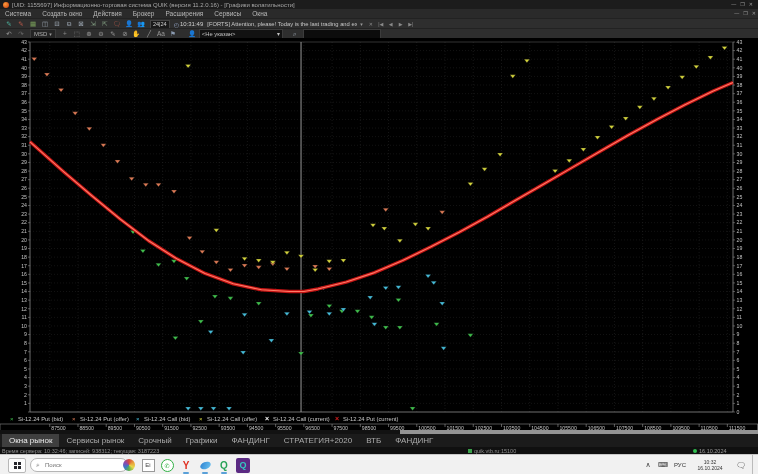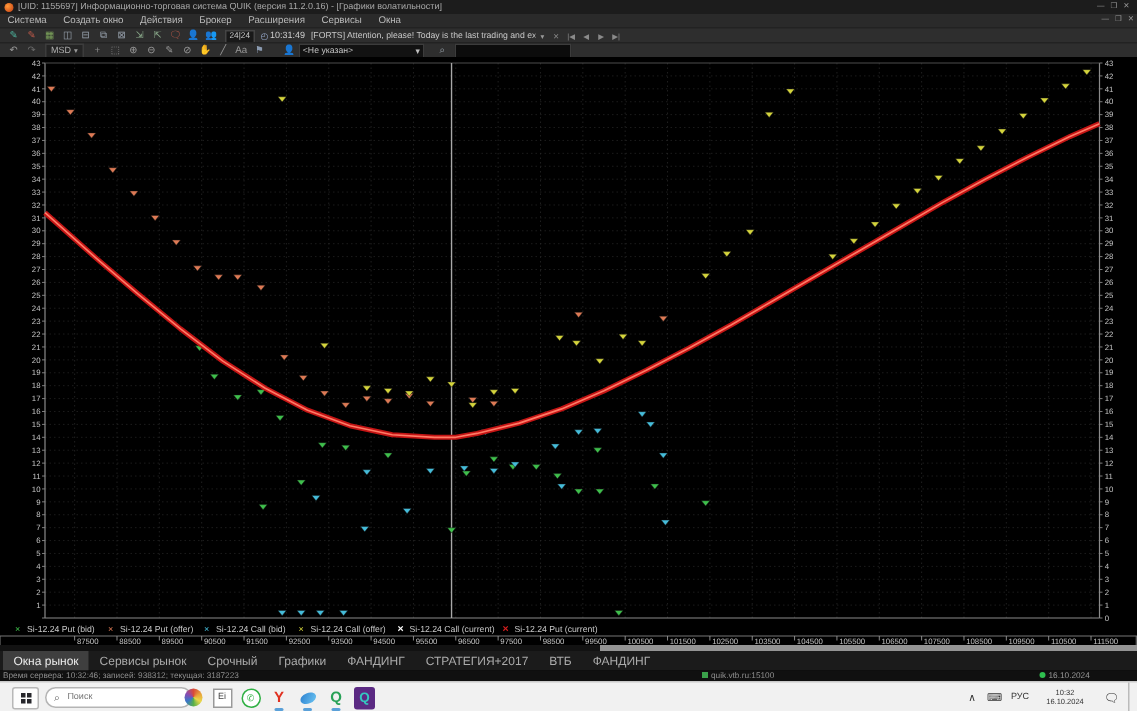--- a/index.html
+++ b/index.html
@@ -624,21 +624,21 @@
 <div class="row hscroll">
   <div class="hthumb"></div>
 </div>
 
 <div class="row tabs" id="tabs-row">
     <div class="tab active">Окна рынок</div>
     <div class="tab">Сервисы рынок</div>
     <div class="tab">Срочный</div>
     <div class="tab">Графики</div>
     <div class="tab">ФАНДИНГ</div>
-    <div class="tab">СТРАТЕГИЯ+2017</div>
+    <div class="tab">СТРАТЕГИЯ+2020</div>
     <div class="tab">ВТБ</div>
     <div class="tab">ФАНДИНГ</div>
   </div>
 
 <div class="row statusbar">
   <span class="st-server">Время сервера: 10:32:46; записей: 938312; текущая: 3187223</span>
   <span class="st-conn">quik.vtb.ru:15100</span>
   <span class="st-date">16.10.2024</span>
 </div>
 

